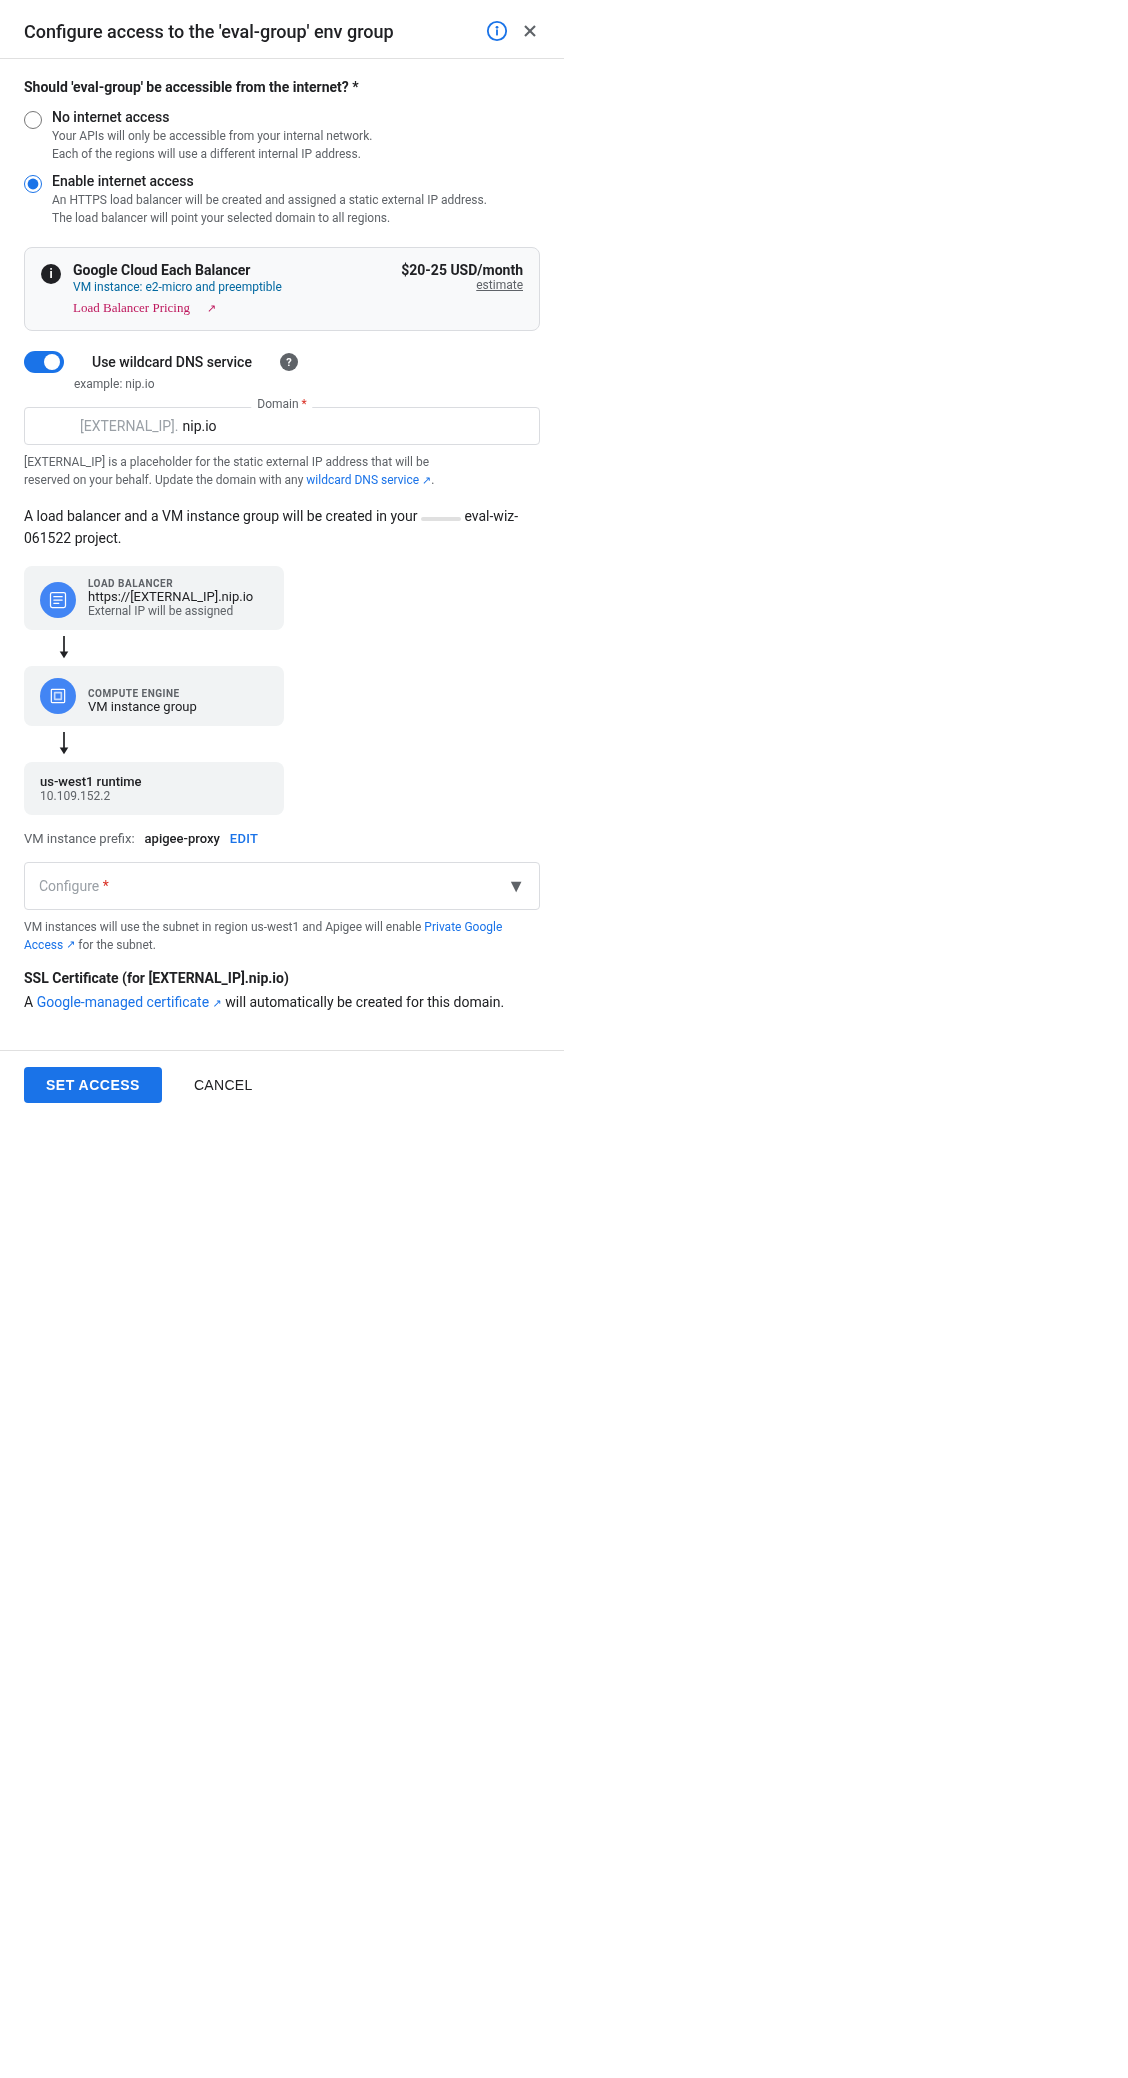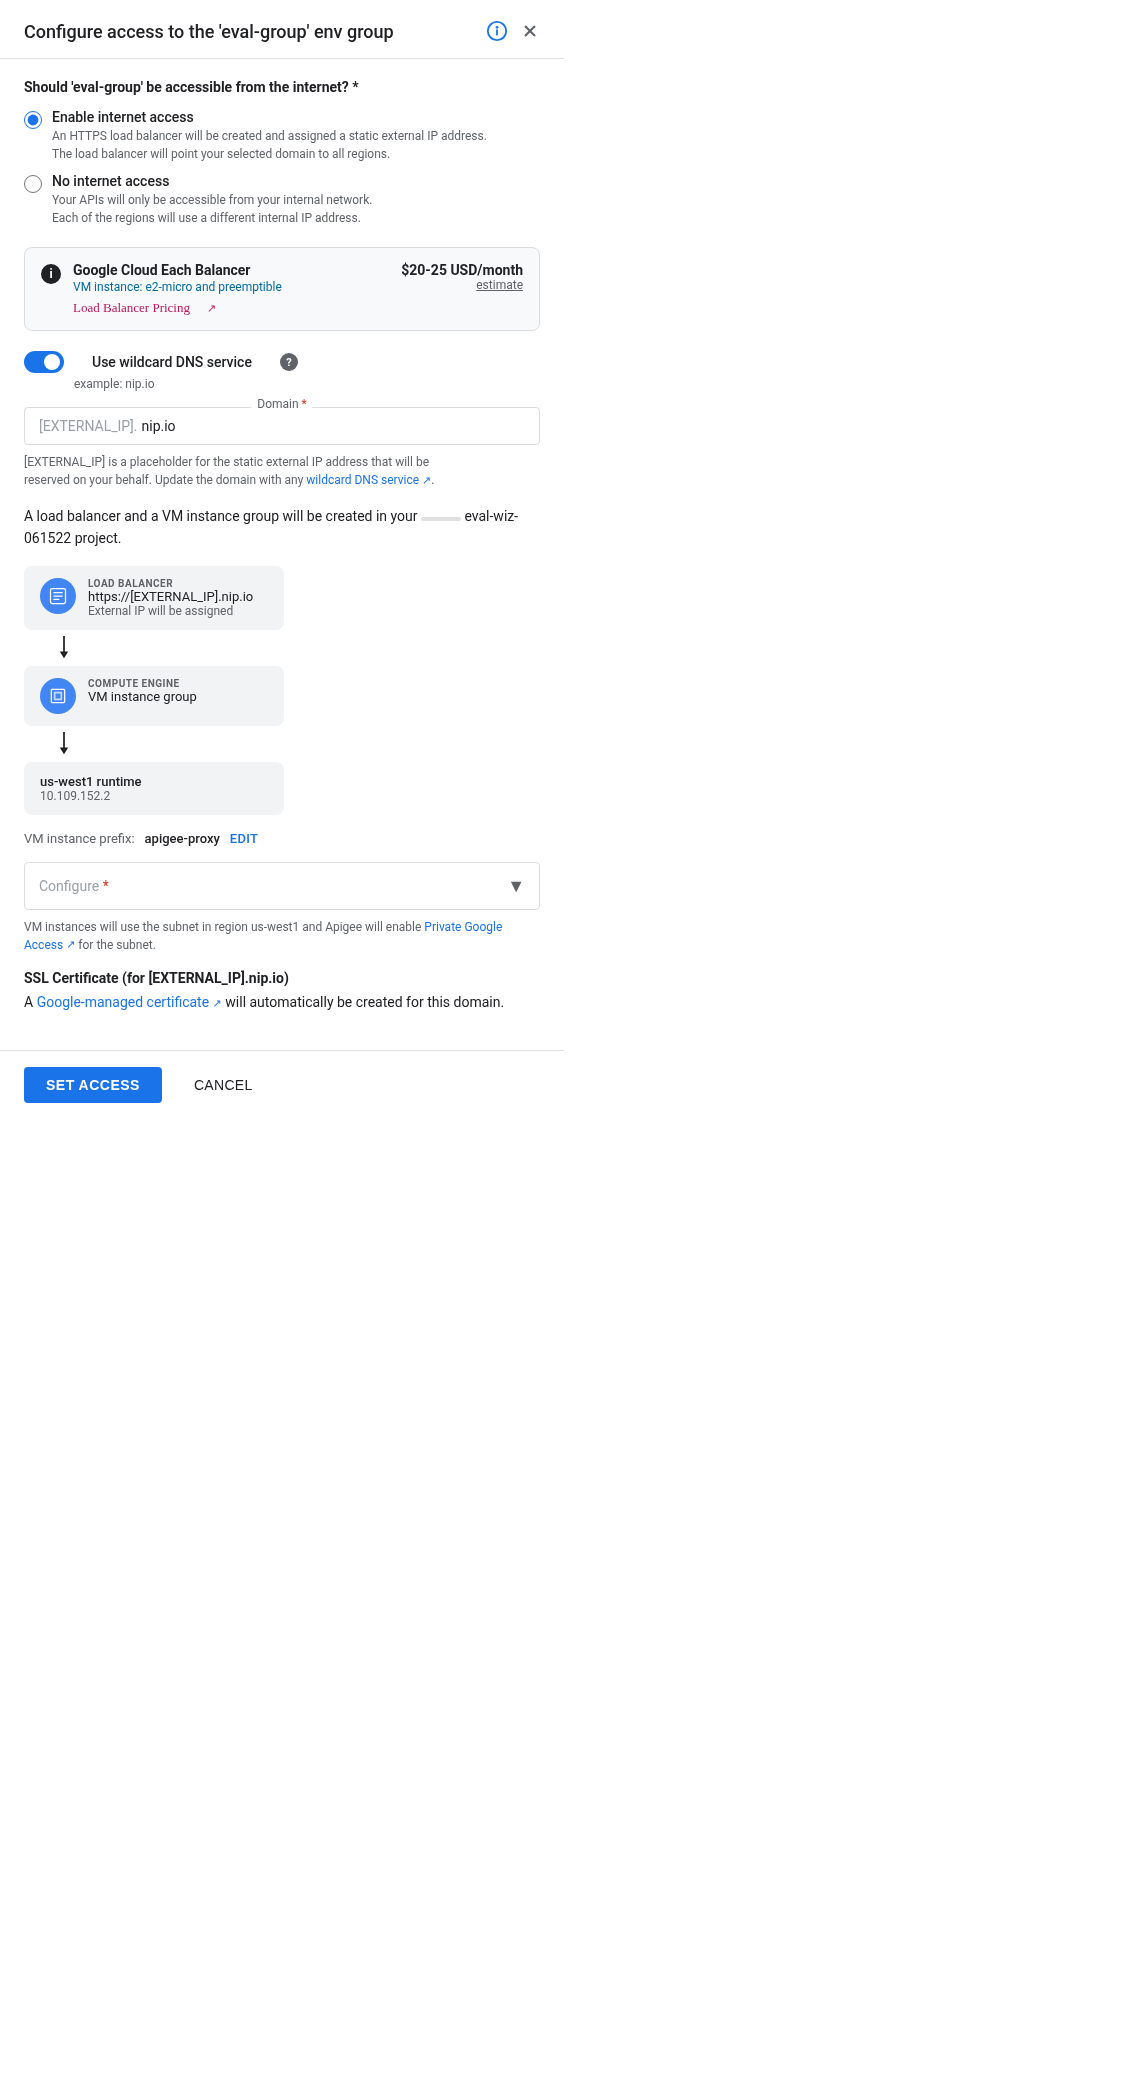--- a/index.html
+++ b/index.html
@@ -224,20 +224,21 @@
       border: 1px solid #dadce0;
       border-radius: 4px;
       padding: 10px 14px;
       display: flex;
       align-items: center;
       gap: 4px;
     }
     .field-placeholder {
       color: #9aa0a6;
       font-size: 14px;
+      margin-left: 41px;
     }
     .field-value {
       font-size: 14px;
       color: #202124;
     }
     .field-help {
       font-size: 12px;
       color: #5f6368;
       margin-top: 6px;
       line-height: 1.5;
@@ -259,21 +260,21 @@
       display: inline-block;
     }
     .arch-diagram {
       margin: 0 0 16px 0;
     }
     .arch-card {
       background: #f1f3f4;
       border-radius: 8px;
       padding: 12px 16px;
       display: flex;
-      align-items: flex-start;
+      align-items: flex-end;
       gap: 12px;
       width: 260px;
     }
     .arch-icon {
       width: 36px;
       height: 36px;
       border-radius: 50%;
       background: #4285f4;
       display: flex;
       align-items: center;
@@ -452,32 +453,32 @@
     </div>
   </div>
 
   <div class="content">
 
     <div class="section-title">Should 'eval-group' be accessible from the internet? *</div>
 
     <div class="radio-group">
 
       <div class="radio-item">
+        <input type="radio" class="radio-input" name="internet_access" style="">
+        <div class="radio-label">
+          <span class="radio-main">No internet access</span>
+          <span class="radio-desc">Your APIs will only be accessible from your internal network.<br>Each of the regions will use a different internal IP address.</span>
+        </div>
+      </div>
+
+      <div class="radio-item">
         <input type="radio" class="radio-input" name="internet_access" checked="" style="">
         <div class="radio-label">
           <span class="radio-main">Enable internet access</span>
           <span class="radio-desc">An HTTPS load balancer will be created and assigned a static external IP address.<br>The load balancer will point your selected domain to all regions.</span>
-        </div>
-      </div>
-
-      <div class="radio-item">
-        <input type="radio" class="radio-input" name="internet_access" style="">
-        <div class="radio-label">
-          <span class="radio-main">No internet access</span>
-          <span class="radio-desc">Your APIs will only be accessible from your internal network.<br>Each of the regions will use a different internal IP address.</span>
         </div>
       </div>
     </div>
 
     <div class="info-card">
       <div class="info-card-icon">i</div>
       <div class="info-card-body">
         <div class="info-card-title">Google Cloud Each Balancer</div>
         <div class="info-card-sub">VM instance: e2-micro and preemptible</div>
         <a class="info-card-link" href="#">

